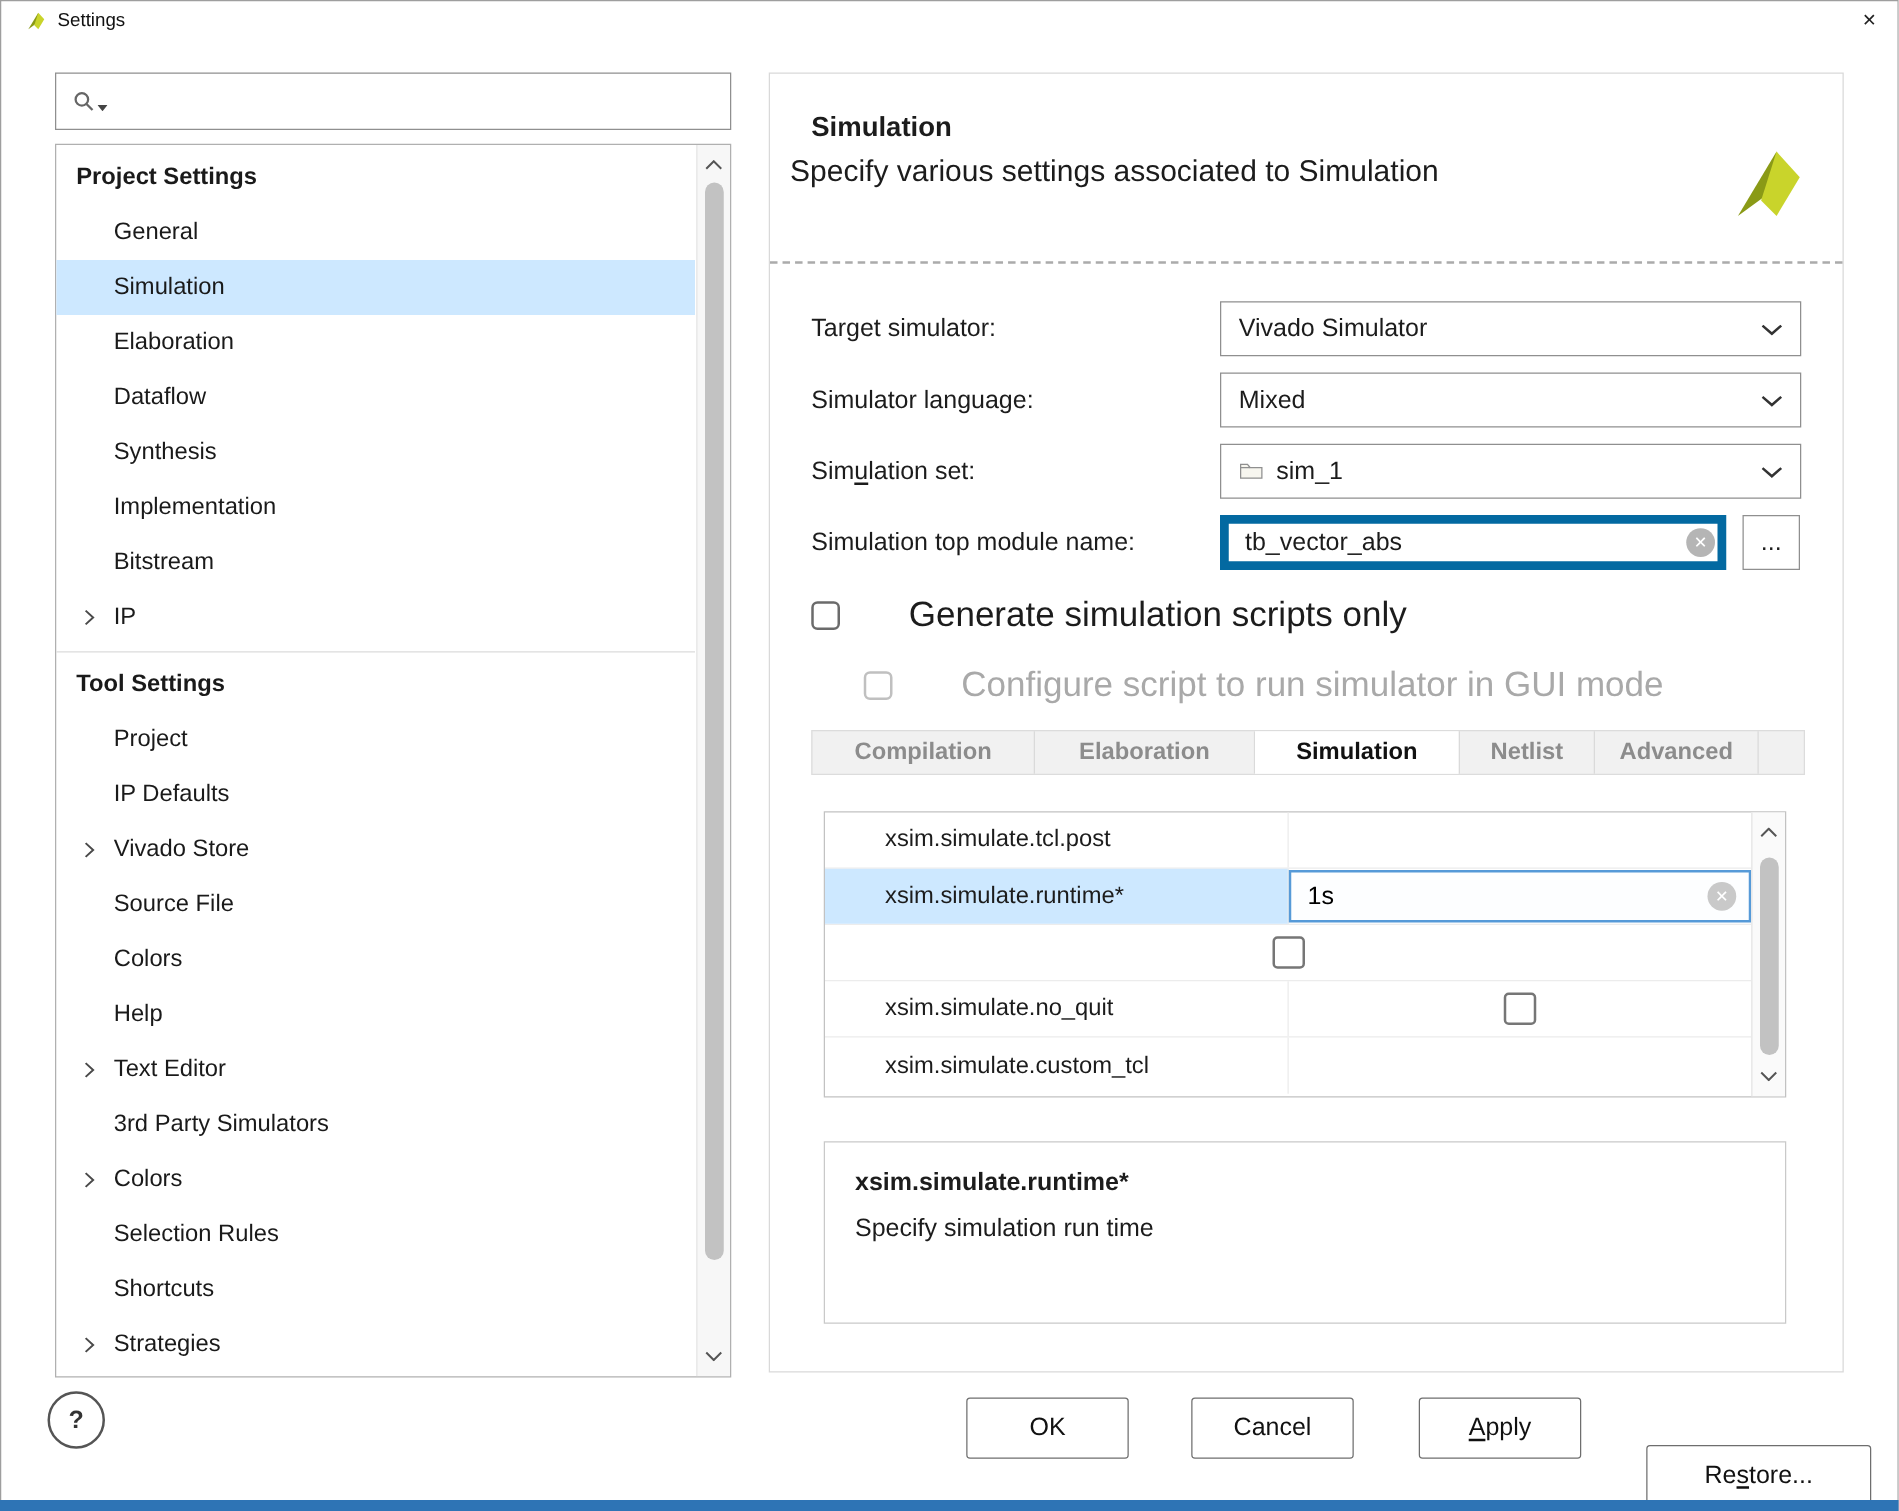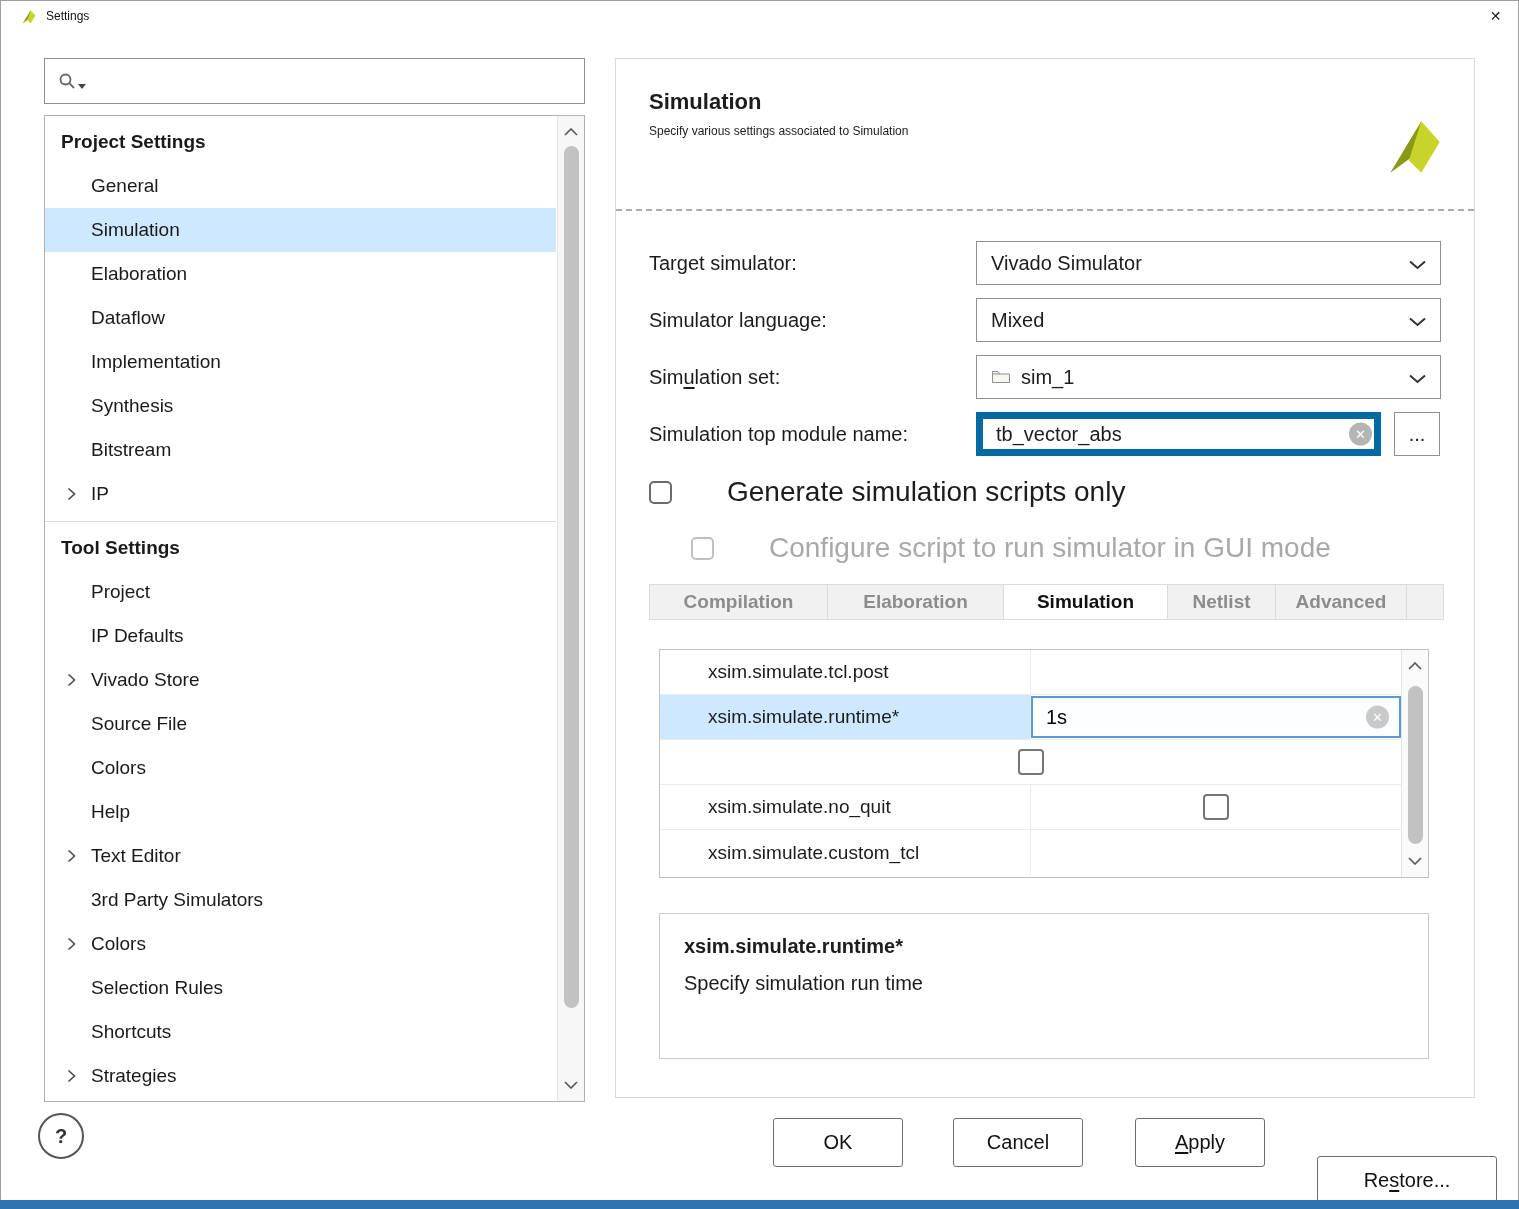--- a/index.html
+++ b/index.html
@@ -4,21 +4,21 @@
 <style>
   *{box-sizing:border-box;margin:0;padding:0;}
   html,body{width:1519px;height:1209px;}
   body{font-family:"Liberation Sans",sans-serif;background:#fff;color:#1c1c1c;position:relative;overflow:hidden;}
   .window-border{position:absolute;inset:0;border:1px solid #9e9e9e;pointer-events:none;z-index:50;}
   .bottom-strip{position:absolute;left:0;bottom:0;width:100%;height:9px;background:#2e74b5;z-index:60;}
 
   
   .titlebar{position:absolute;top:0;left:0;width:100%;height:32px;display:flex;align-items:center;background:#fff;}
   .titlebar .app-icon{margin-left:20px;width:17px;height:17px;}
-  .titlebar .title{margin-left:9px;font-size:12px;color:#111;}
+  .titlebar .title{margin-left:9px;font-size:15px;color:#111;}
   .close-btn{position:absolute;right:1px;top:1px;width:45px;height:30px;display:flex;align-items:center;justify-content:center;font-size:14px;color:#222;cursor:default;}
 
   
   .search-box{position:absolute;left:44px;top:58px;width:541px;height:46px;border:1px solid #8f8f8f;background:#fff;display:flex;align-items:center;padding-left:13px;}
   .search-icon{display:flex;align-items:flex-end;margin-right:10px;}
   .search-icon .caret{margin-left:2px;margin-bottom:1px;}
   .search-box input{flex:1;height:100%;border:none;outline:none;font-size:19px;font-family:inherit;background:transparent;}
 
   
   .tree{position:absolute;left:44px;top:115px;width:541px;height:987px;border:1px solid #b0b0b0;background:#fff;overflow:hidden;}
@@ -36,21 +36,21 @@
   .sb-arrow{position:absolute;left:0;right:0;height:26px;display:flex;align-items:center;justify-content:center;}
   .sb-arrow.up{top:3px;}
   .sb-arrow.down{bottom:3px;}
   .sb-thumb{position:absolute;left:6px;width:15px;background:#c2c2c2;border-radius:8px;}
   .tree .sb-thumb{top:30px;height:862px;}
 
   
   .right-panel{position:absolute;left:615px;top:58px;width:860px;height:1040px;border:1px solid #d9d9d9;background:#fff;}
   .panel-header{height:122px;border-bottom:2px dashed #ababab;position:relative;}
   .panel-title{margin:30px 0 0 33px;font-size:22px;font-weight:bold;}
-  .panel-subtitle{margin:9px 0 0 33px;font-size:12px;}
+  .panel-subtitle{margin:9px 0 0 16px;font-size:24px;}
   .vivado-logo{position:absolute;right:28px;top:24px;width:66px;height:66px;}
 
   
   .form{margin:30px 0 0 33px;}
   .form-row{display:flex;align-items:center;height:44px;margin-bottom:13px;}
   .form-label{width:327px;font-size:20px;}
   .dd{width:465px;height:44px;border:1px solid #8f8f8f;background:#fff;display:flex;align-items:center;padding:0 44px 0 14px;position:relative;font-size:20px;}
   .dd .chev{position:absolute;right:14px;top:50%;transform:translateY(-50%);}
   .dd .folder{margin-right:10px;display:flex;}
   .input-wrap{width:405px;height:44px;position:relative;}
@@ -135,24 +135,24 @@
     <div class="tree-row item selected">
         <span>Simulation</span>
       </div>
     <div class="tree-row item">
         <span>Elaboration</span>
       </div>
     <div class="tree-row item">
         <span>Dataflow</span>
       </div>
     <div class="tree-row item">
+        <span>Synthesis</span>
+      </div>
+    <div class="tree-row item">
         <span>Implementation</span>
-      </div>
-    <div class="tree-row item">
-        <span>Synthesis</span>
       </div>
     <div class="tree-row item">
         <span>Bitstream</span>
       </div>
     <div class="tree-row expand">
         <span class="chev">
           <svg width="9" height="14" viewBox="0 0 9 14">
             <polyline points="1.5,1.5 7.5,7 1.5,12.5" fill="none" stroke="#4a4a4a" stroke-width="1.6"></polyline>
           </svg>
         </span>

